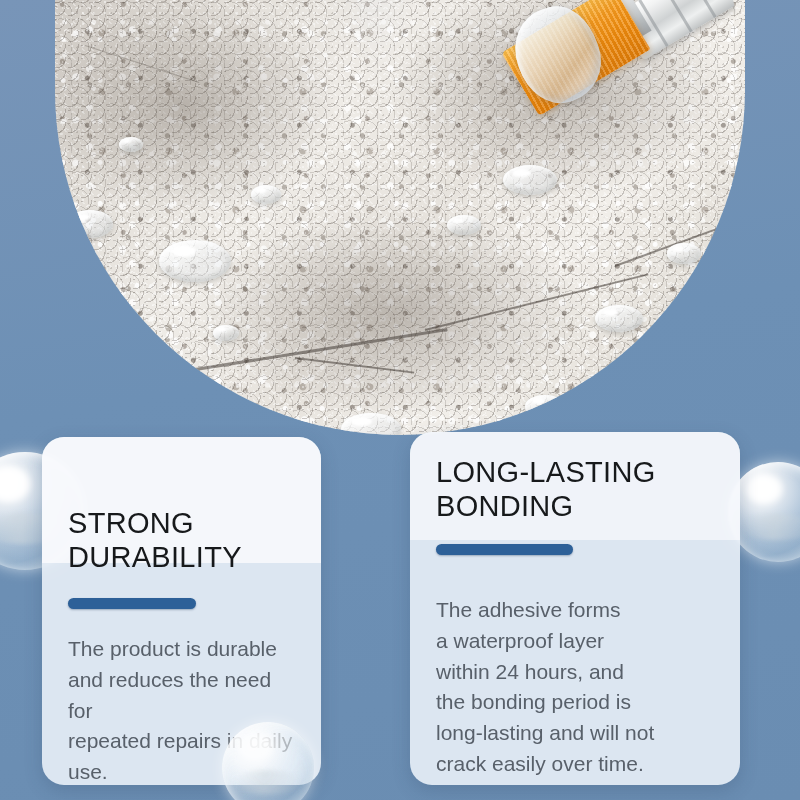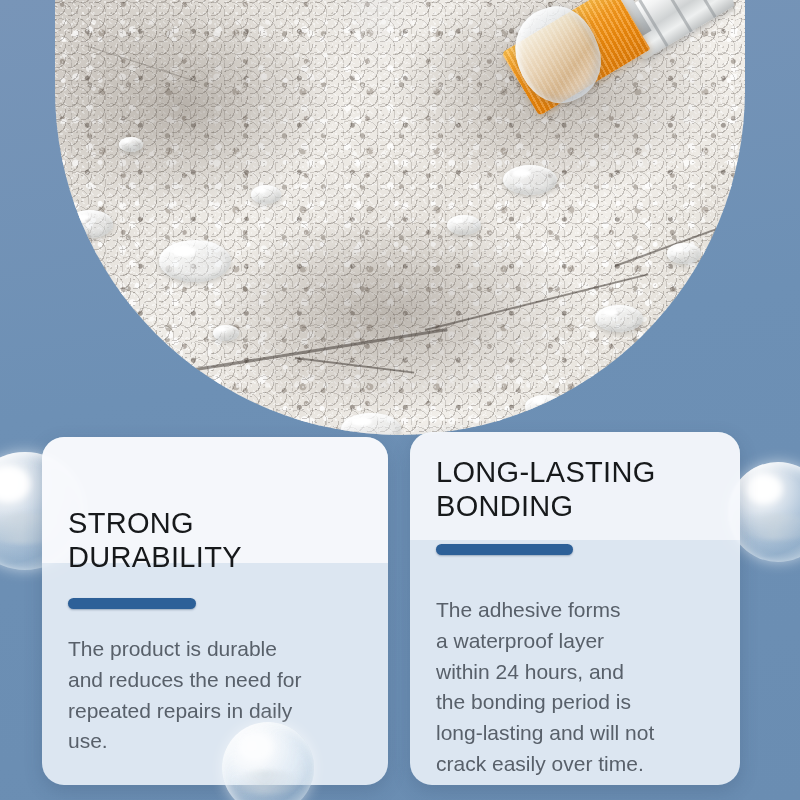--- a/index.html
+++ b/index.html
@@ -217,21 +217,21 @@
     box-shadow:0 1px 2px rgba(20,50,90,.35);
   }
   .card-text {
     color:#58606a;
     line-height:1.46;
     font-weight:400;
     white-space:pre-line;
   }
 
   
-  #card-strong-durability { left:42px; top:437px; width:346px; height:348px; }
+  #card-strong-durability { left:42px; top:437px; width:279px; height:348px; }
   #card-strong-durability .card-glass { height:126px; background:rgba(255,255,255,.70); }
   #card-strong-durability .card-body  { padding-top:70px; }
   #card-strong-durability .card-title { font-size:29px; }
   #card-strong-durability .accent-bar { width:128px; margin:24px 0 25px; }
   #card-strong-durability .card-text  { font-size:21px;margin-top:13px; }
 
   #card-long-lasting-bonding { left:410px; top:432px; width:330px; height:353px; }
   #card-long-lasting-bonding .card-glass { height:108px; background:rgba(255,255,255,.55); }
   #card-long-lasting-bonding .card-body  { padding-top:24px; }
   #card-long-lasting-bonding .card-title { font-size:29px; }

